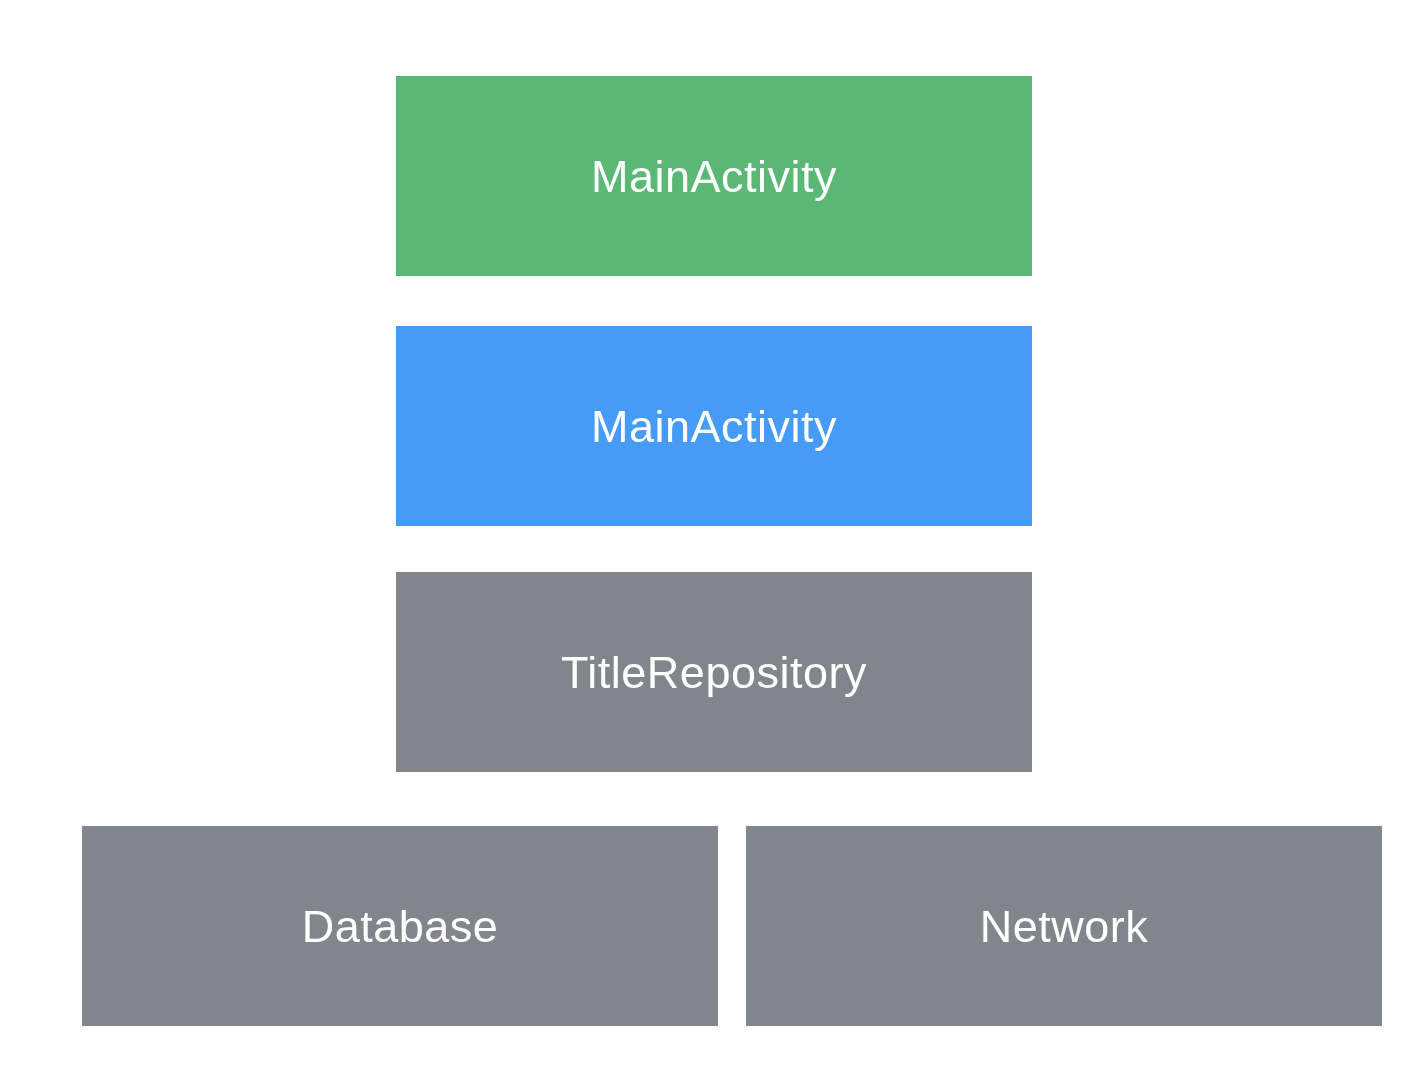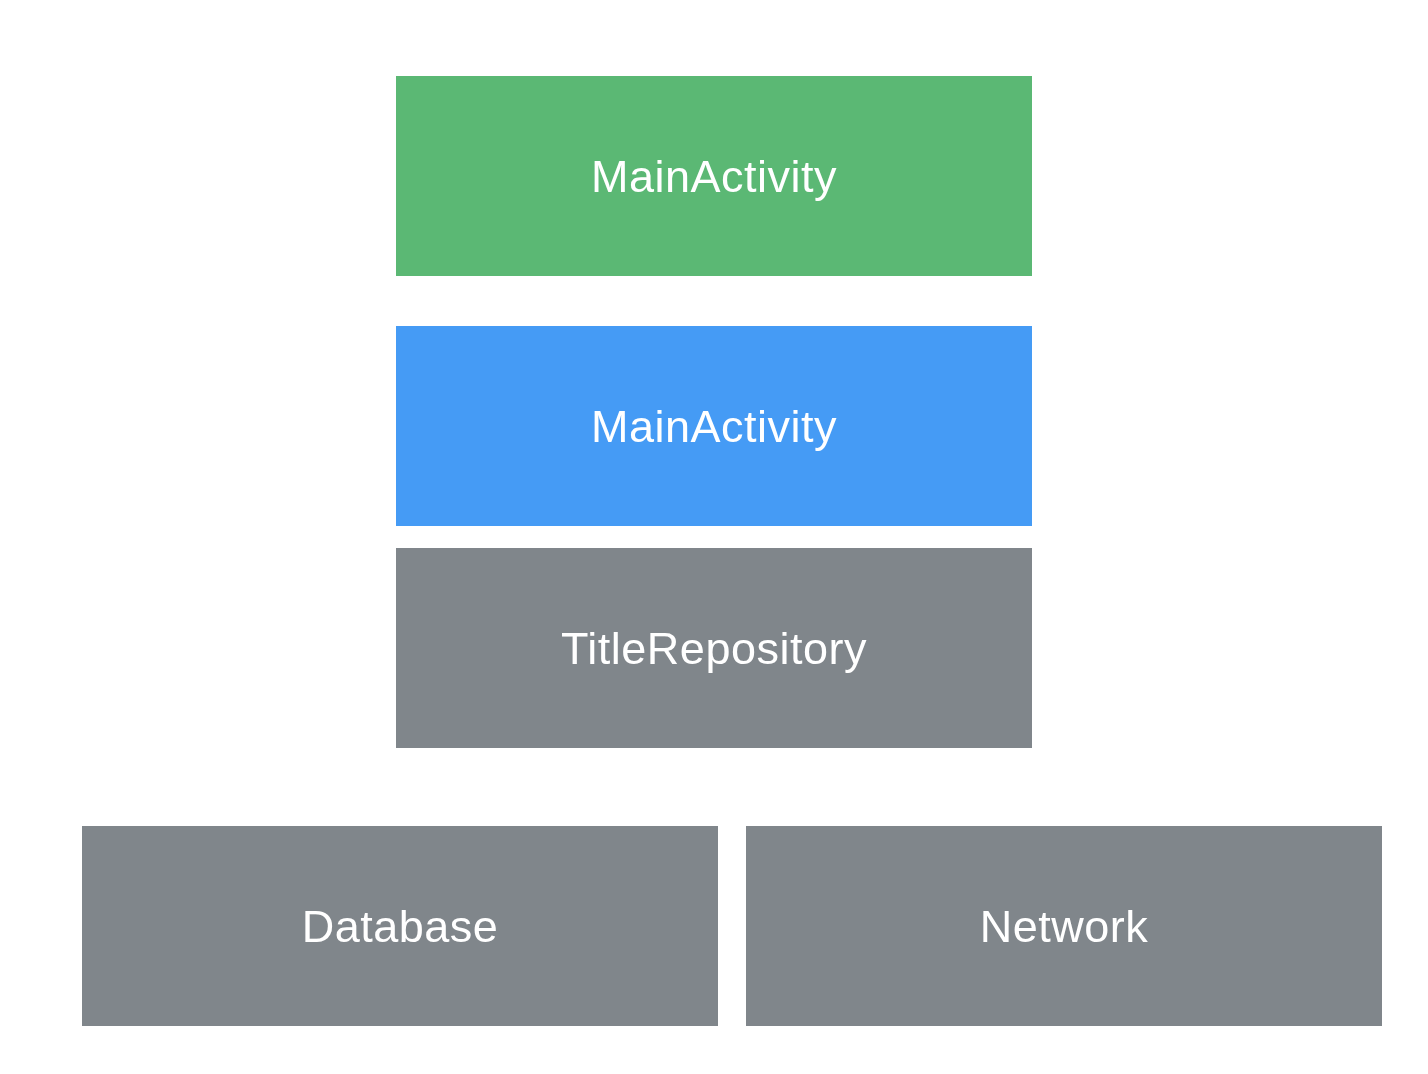--- a/index.html
+++ b/index.html
@@ -37,21 +37,21 @@
 <div class="canvas" style="background: rgb(255, 255, 255);">
 
   <div class="node" style="left: 396px; top: 76px; width: 636px; height: 200px; background: rgb(91, 184, 116);">
     <span class="node-label" style="color: rgb(255, 255, 255);">MainActivity</span>
   </div>
 
   <div class="node" style="left: 396px; top: 326px; width: 636px; height: 200px; background: rgb(69, 155, 245);">
     <span class="node-label" style="color: rgb(255, 255, 255);">MainActivity</span>
   </div>
 
-  <div class="node" style="left: 396px; top: 548px; width: 636px; height: 200px; background: rgb(128, 134, 139);">
+  <div class="node" style="left: 396px; top: 572px; width: 636px; height: 200px; background: rgb(128, 134, 139);">
     <span class="node-label" style="color: rgb(255, 255, 255);">TitleRepository</span>
   </div>
 
   <div class="node" style="left: 62px; top: 826px; width: 636px; height: 200px; background: rgb(128, 134, 139); margin-left: 20px;">
     <span class="node-label" style="color: rgb(255, 255, 255);">Database</span>
   </div>
 
   <div class="node" style="left: 746px; top: 826px; width: 636px; height: 200px; background: rgb(128, 134, 139);">
     <span class="node-label" style="color: #ffffff;">Network</span>
   </div>

